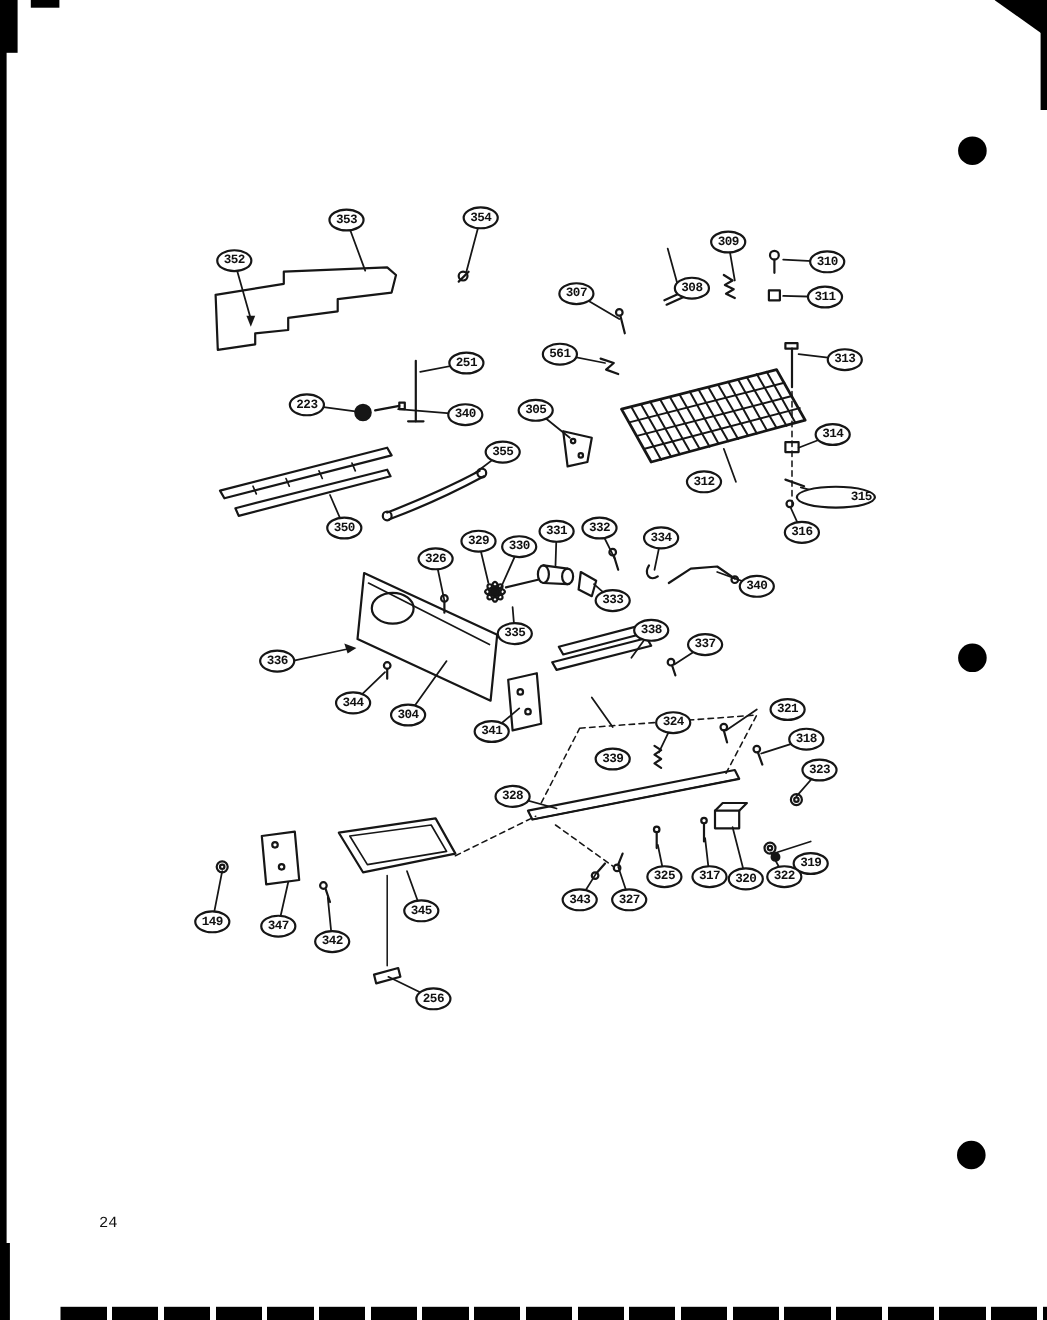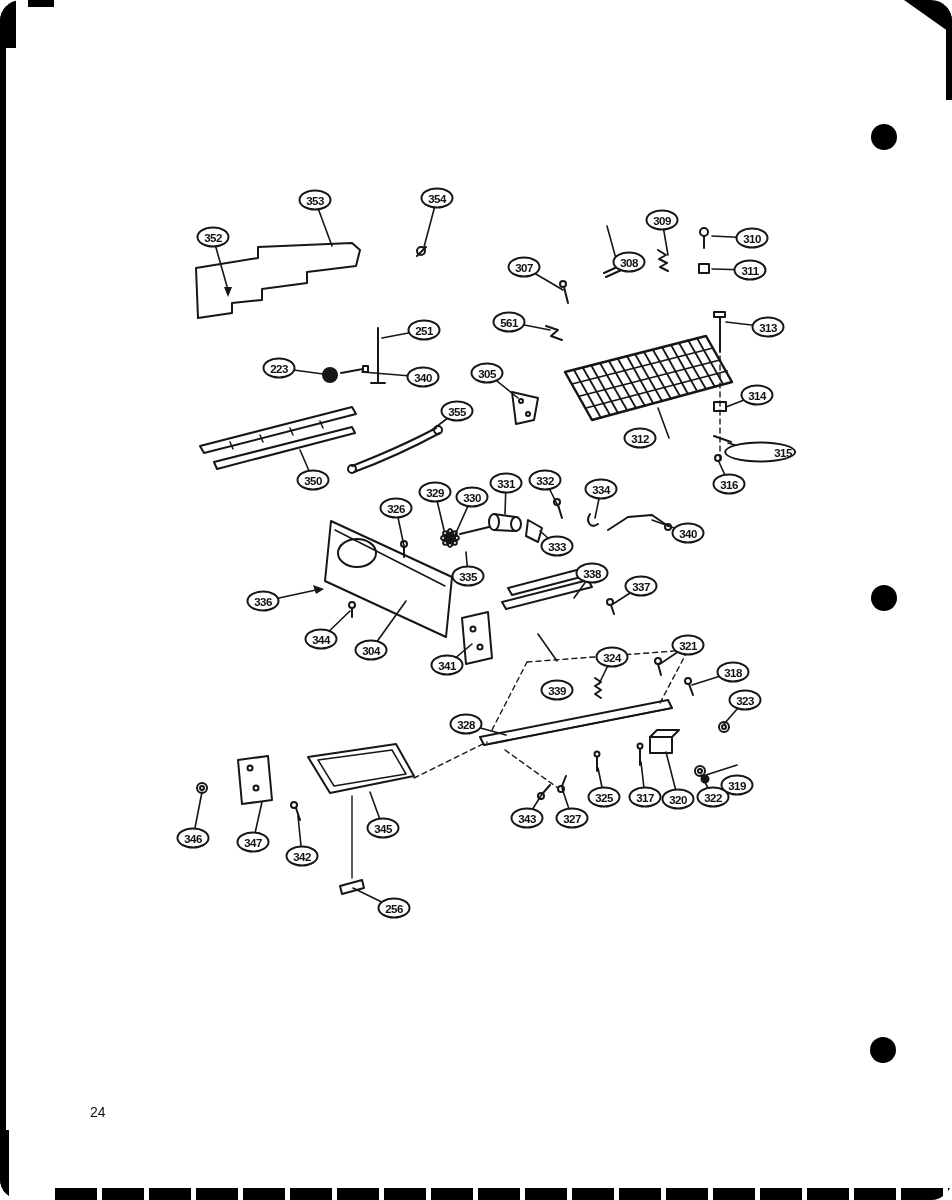--- a/index.html
+++ b/index.html
@@ -1,19 +1,19 @@
 <!DOCTYPE html>
 <html><head>
 <meta charset="utf-8">
 <style>
   html,body{margin:0;padding:0;background:#ffffff;}
   .page{
     position:relative;width:952px;height:1200px;margin:0 auto;
     background:#ffffff;overflow:hidden;
-    font-family:Liberation Sans, sans-serif;color:#161616;border-radius:21px;
+    font-family:Liberation Mono, monospace;color:#161616;
   }
   .art{position:absolute;left:0;top:0;width:952px;height:1200px;}
   #callout-layer{position:absolute;left:0;top:0;width:952px;height:1200px;}
   .callout{
     position:absolute;transform:translate(-50%,-50%);
     min-width:33px;height:21px;padding:0 2px;box-sizing:border-box;
     border:2.5px solid #161616;border-radius:50%;
     background:#ffffff;
     display:flex;align-items:center;justify-content:center;
     font-size:11.5px;font-weight:bold;letter-spacing:-0.5px;color:#111;
@@ -246,38 +246,38 @@
       <div class="callout" style="left: 435px; top: 492px;">329</div>
       <div class="callout" style="left: 472px; top: 497px;">330</div>
       <div class="callout" style="left: 506px; top: 483px;">331</div>
       <div class="callout" style="left: 545px; top: 480px;">332</div>
       <div class="callout" style="left: 601px; top: 489px;">334</div>
       <div class="callout" style="left: 688px; top: 533px;">340</div>
       <div class="callout" style="left: 557px; top: 546px;">333</div>
       <div class="callout" style="left: 468px; top: 576px;">335</div>
       <div class="callout" style="left: 592px; top: 573px;">338</div>
       <div class="callout" style="left: 641px; top: 586px;">337</div>
-      <div class="callout" style="left: 263px; top: 601px;">336</div>
+      <div class="callout" style="left: 252px; top: 601px;">336</div>
       <div class="callout" style="left: 321px; top: 639px;">344</div>
       <div class="callout" style="left: 371px; top: 650px;">304</div>
       <div class="callout" style="left: 447px; top: 665px;">341</div>
       <div class="callout" style="left: 557px; top: 690px;">339</div>
       <div class="callout" style="left: 612px; top: 657px;">324</div>
-      <div class="callout" style="left: 688px; top: 645px;">321</div>
+      <div class="callout" style="left: 716px; top: 645px;">321</div>
       <div class="callout" style="left: 733px; top: 672px;">318</div>
       <div class="callout" style="left: 745px; top: 700px;">323</div>
       <div class="callout" style="left: 466px; top: 724px;">328</div>
       <div class="callout" style="left: 737px; top: 765px; margin-top: 20px;">319</div>
       <div class="callout" style="left: 604px; top: 797px;">325</div>
       <div class="callout" style="left: 645px; top: 797px;">317</div>
       <div class="callout" style="left: 678px; top: 799px;">320</div>
       <div class="callout" style="left: 713px; top: 797px;">322</div>
       <div class="callout" style="left: 527px; top: 818px;">343</div>
       <div class="callout" style="left: 572px; top: 818px;">327</div>
-      <div class="callout" style="left: 193px; top: 838px;">346</div>
+      <div class="callout" style="left: 193px; top: 838px;">149</div>
       <div class="callout" style="left: 253px; top: 842px;">347</div>
       <div class="callout" style="left: 302px; top: 856px;">342</div>
       <div class="callout" style="left: 383px; top: 828px;">345</div>
       <div class="callout" style="left: 394px; top: 908px;">256</div>
     </div>
 
   <div class="page-number">24</div>
 
   <div class="mark" style="left:0;top:0;width:6px;height:1200px;"></div>
   <div class="mark" style="left:0;top:0;width:16px;height:48px;"></div>

